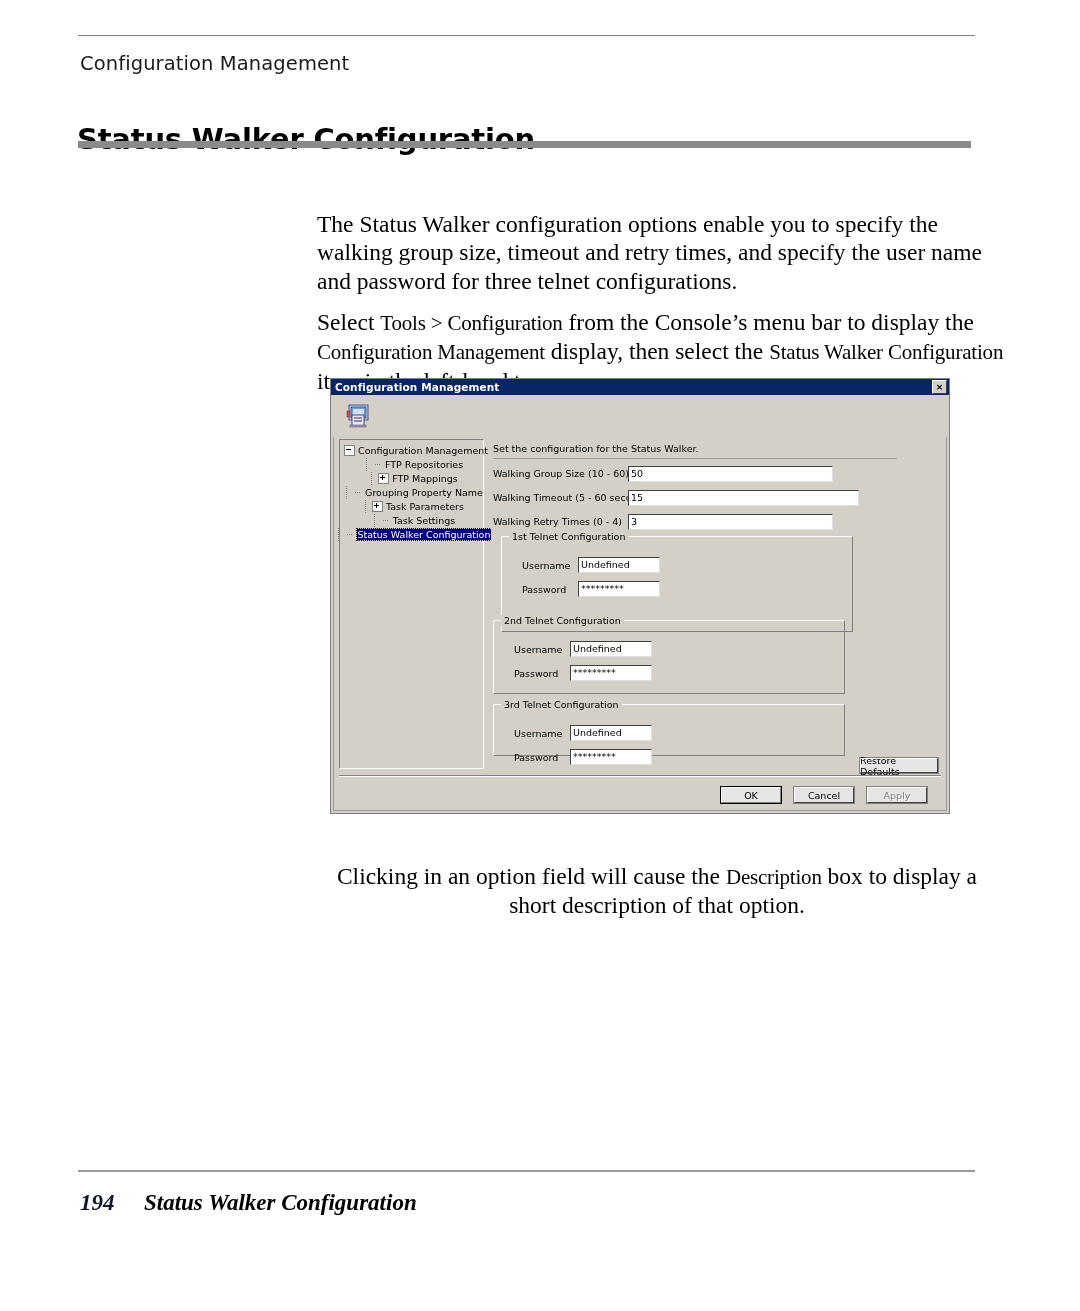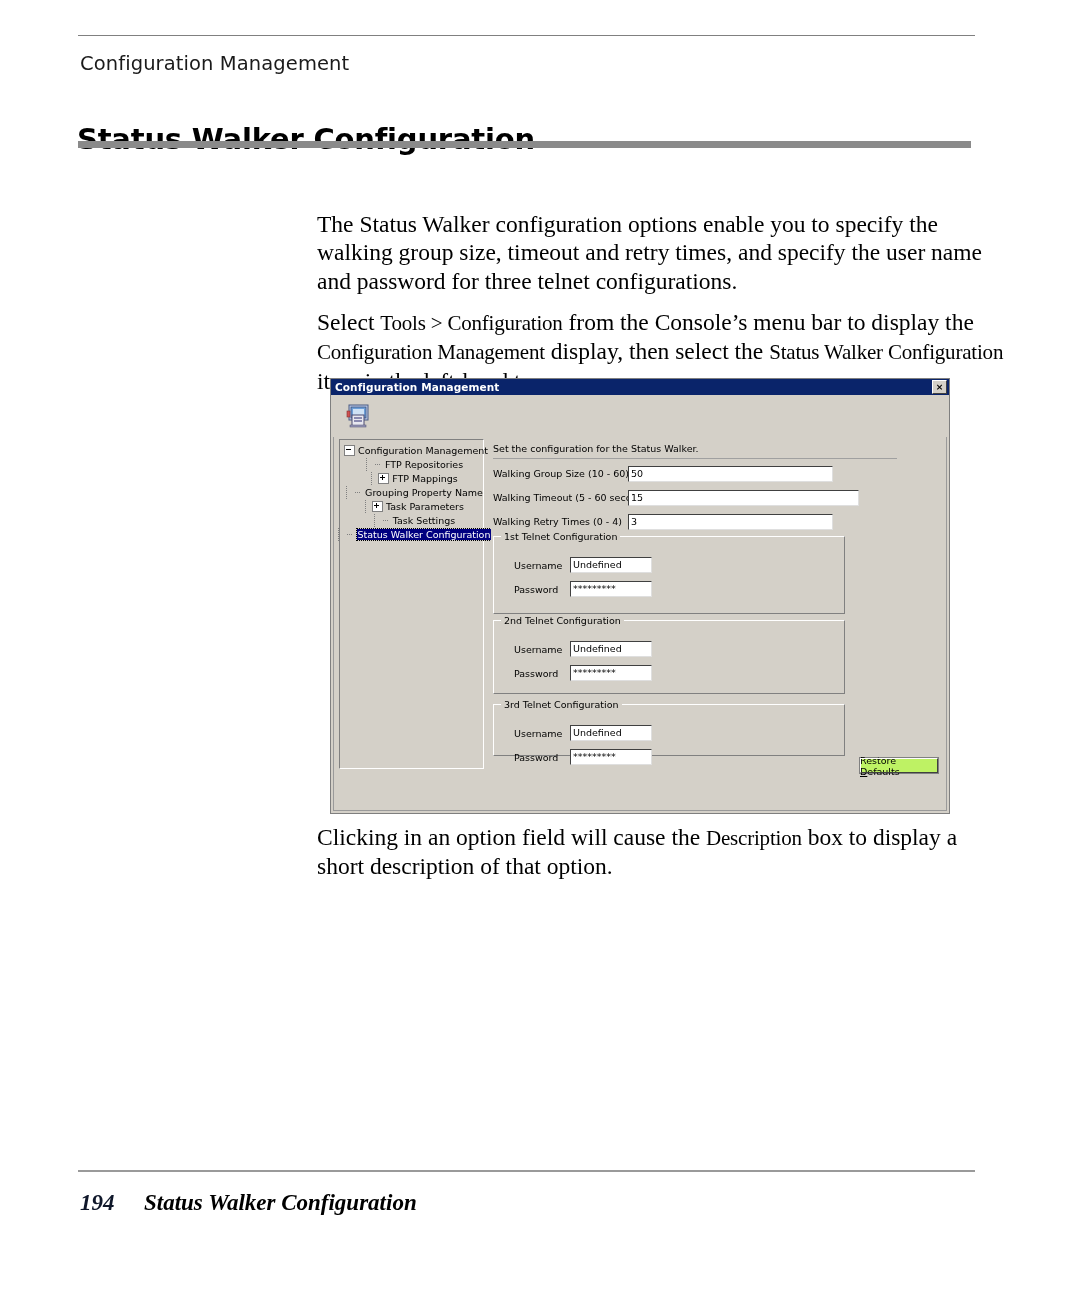--- a/index.html
+++ b/index.html
@@ -38,21 +38,21 @@
 
   
   .para{
     position:absolute;
     font-family:"Liberation Serif", serif;
     font-size:23.5px; color:#000; line-height:28.5px;
     width:680px;
   }
   .para.p1{ left:317px; top:186px; }
   .para.p2{ left:317px; top:284px; width:690px;}
-  .para.p3{ left:317px; top:799px; width:680px;}
+  .para.p3{ left:317px; top:838px; width:680px;text-align:center;}
   .ui{ font-family:Liberation Serif, serif; font-size:21px; letter-spacing:-.2px;}
 
   
   .dialog{
     position:absolute; left:330px; top:378px;
     width:620px; height:436px;
     background:#d4d0c8;
     border:1px solid #7f7f7f;
     box-sizing:border-box;
     font-family:"DejaVu Sans", sans-serif;
@@ -162,21 +162,21 @@
     pointer-events:none;
   }
   .gb-title{
     position:absolute; left:7px; top:-6px; background:#d4d0c8;
     padding:0 3px; font-size:9.5px; color:#000; white-space:nowrap; z-index:2;
   }
   .gb-row{ position:absolute; display:flex; align-items:center; }
   .gb-row .field-label{ width:56px; text-align:left; }
 
   .btn{
-    background:#bef264;
+    background:#e5e5e5;
     border:1px solid #000;
     box-sizing:border-box;
     font-size:9.5px; color:#000;
     display:flex; align-items:center; justify-content:center;
     position:relative;
     font-family:"DejaVu Sans", sans-serif;
   }
   .btn .bevel{
     position:absolute; left:0; top:0; right:0; bottom:0;
     border:1px solid #fff; border-right-color:#808080; border-bottom-color:#808080;
@@ -301,21 +301,21 @@
         </div>
         <div class="field-row" style="top:50px;">
           <span class="field-label" style="width:135px;">Walking Timeout (5 - 60 seconds)</span>
           <span class="txtbox" style="width:231px;">15</span>
         </div>
         <div class="field-row" style="top:74px;">
           <span class="field-label" style="width:135px;">Walking Retry Times (0 - 4)</span>
           <span class="txtbox" style="width:205px;">3</span>
         </div>
 
-        <div class="groupbox" style="top:97px; height:78px;">
+        <div class="groupbox" style="top:97px; height:96px;margin-left:8px;">
           <span class="gb-inner"></span>
           <span class="gb-title">1st Telnet Configuration</span>
           <div class="gb-row" style="left:20px; top:20px;">
             <span class="field-label">Username</span>
             <span class="txtbox" style="width:82px;">Undefined</span>
           </div>
           <div class="gb-row" style="left:20px; top:44px;">
             <span class="field-label">Password</span>
             <span class="txtbox" style="width:82px;">*********</span>
           </div>
@@ -348,20 +348,36 @@
         </div>
 
         <div class="btn flat" style="position:absolute; right:2px; top:318px; width:80px; height:17px;">
           <span class="bevel"></span>
           <span><span>Restore </span><u>D</u><span>efaults</span></span>
         </div>
 
       </div>
     </div>
 
+    <div class="btn-bar">
+      <span class="bar-sep"></span>
+      <span class="bar-sep2"></span>
+      <div class="btn default" style="position:absolute; right:159px; top:11px; width:62px; height:18px;">
+        <span class="bevel"></span>
+        <span>OK</span>
+      </div>
+      <div class="btn flat" style="position:absolute; right:86px; top:11px; width:62px; height:18px;">
+        <span class="bevel"></span>
+        <span>Cancel</span>
+      </div>
+      <div class="btn flat disabled" style="position:absolute; right:13px; top:11px; width:62px; height:18px;">
+        <span class="bevel"></span>
+        <span>Apply</span>
+      </div>
+    </div>
   </div>
 
   <p class="para p3"><span>Clicking in an option field will cause the </span><span class="ui">Description</span><span> box to display a short description of that option.</span></p>
 
   <div class="foot-rule"></div>
   <div class="folio">194</div>
   <div class="foot-title">Status Walker Configuration</div>
 
 </div>
 

